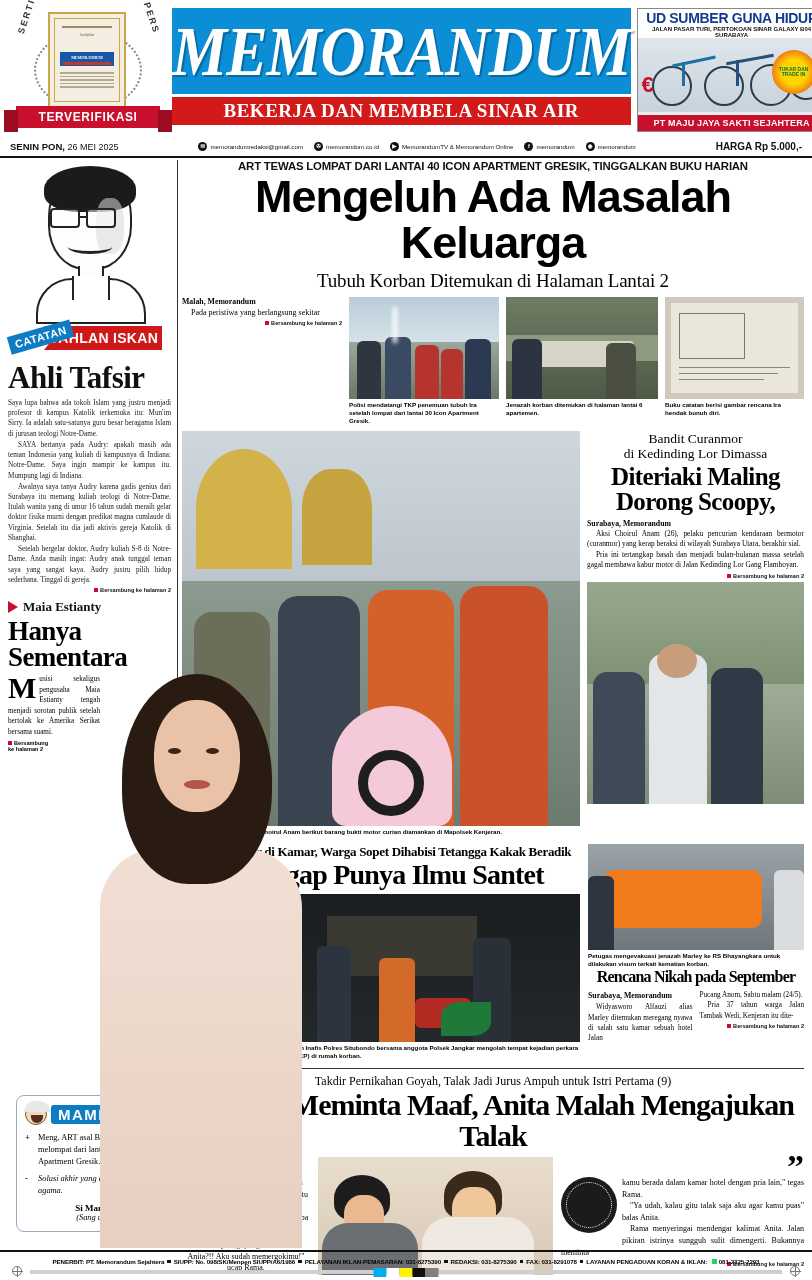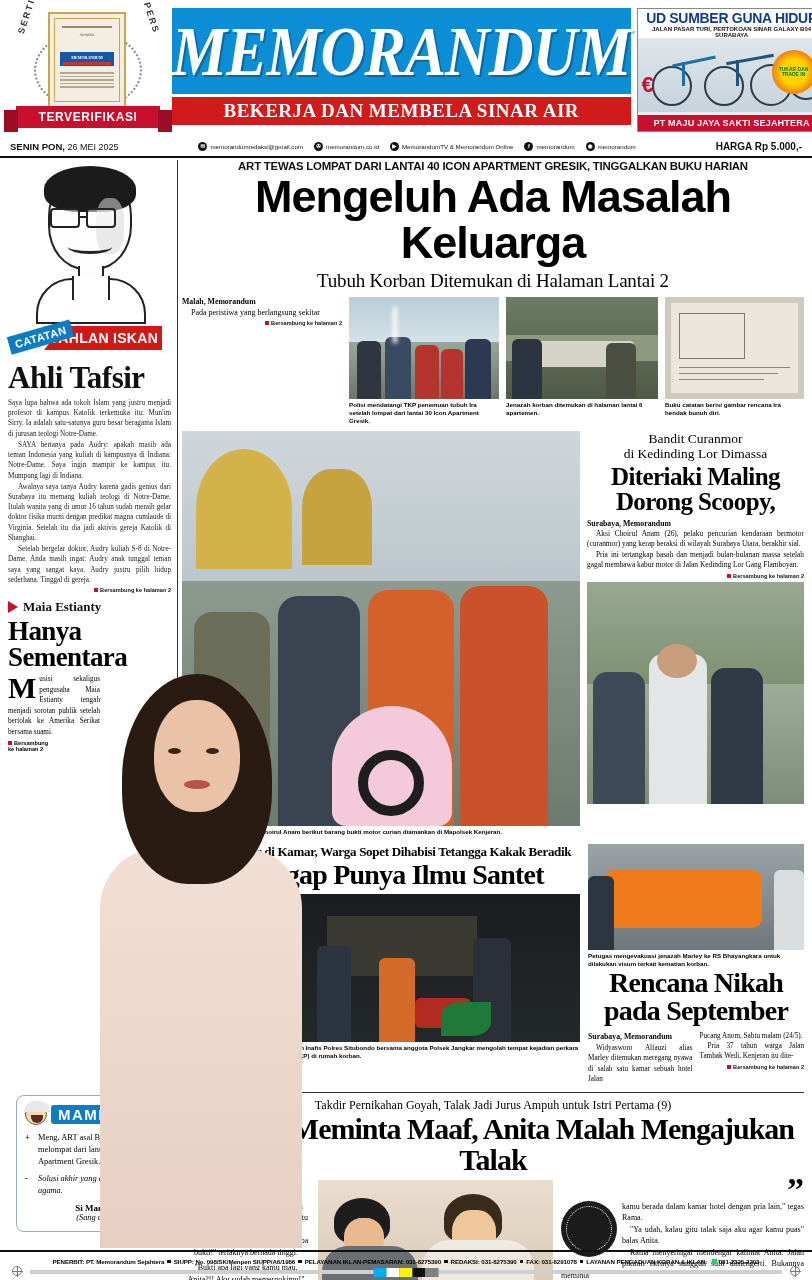--- a/index.html
+++ b/index.html
@@ -475,21 +475,21 @@
         </div>
 
         <div class="sec3-right">
           <div class="ph" style="height:106px;">
             <div style="position:absolute;inset:0;background:linear-gradient(#9aa3a8,#6f777b);"></div>
             <div style="position:absolute;left:16px;top:26px;width:158px;height:58px;background:#f07b1a;border-radius:10px;"></div>
             <div class="person" style="left:0;width:26px;height:74px;background:#2d3640;"></div>
             <div class="person" style="right:0;width:30px;height:80px;background:#d9dde0;"></div>
           </div>
           <div class="cap">Petugas mengevakuasi jenazah Marley ke RS Bhayangkara untuk dilakukan visum terkait kematian korban.</div>
-          <div class="s3-head" style="font-size:28px;">Rencana Nikah pada September</div>
+          <div class="s3-head" style="font-size:16px;">Rencana Nikah pada September</div>
           <div style="display:flex;gap:7px;">
             <div style="flex:1 1 50%;font-size:7.2px;line-height:1.42;text-align:justify;">
               <div class="lead-city">Surabaya, Memorandum</div>
               <p style="text-indent:8px;">Widyasworo Alfauzi alias Marley ditemukan meregang nyawa di salah satu kamar sebuah hotel Jalan</p>
             </div>
             <div style="flex:1 1 50%;font-size:7.2px;line-height:1.42;text-align:justify;">
               <p>Pucang Anom, Sabtu malam (24/5).</p>
               <p style="text-indent:8px;">Pria 37 tahun warga Jalan Tambak Wedi, Kenjeran itu dite-</p>
               <div class="cont-tag"><span class="sq"></span><span>Bersambung ke halaman 2</span></div>
             </div>

